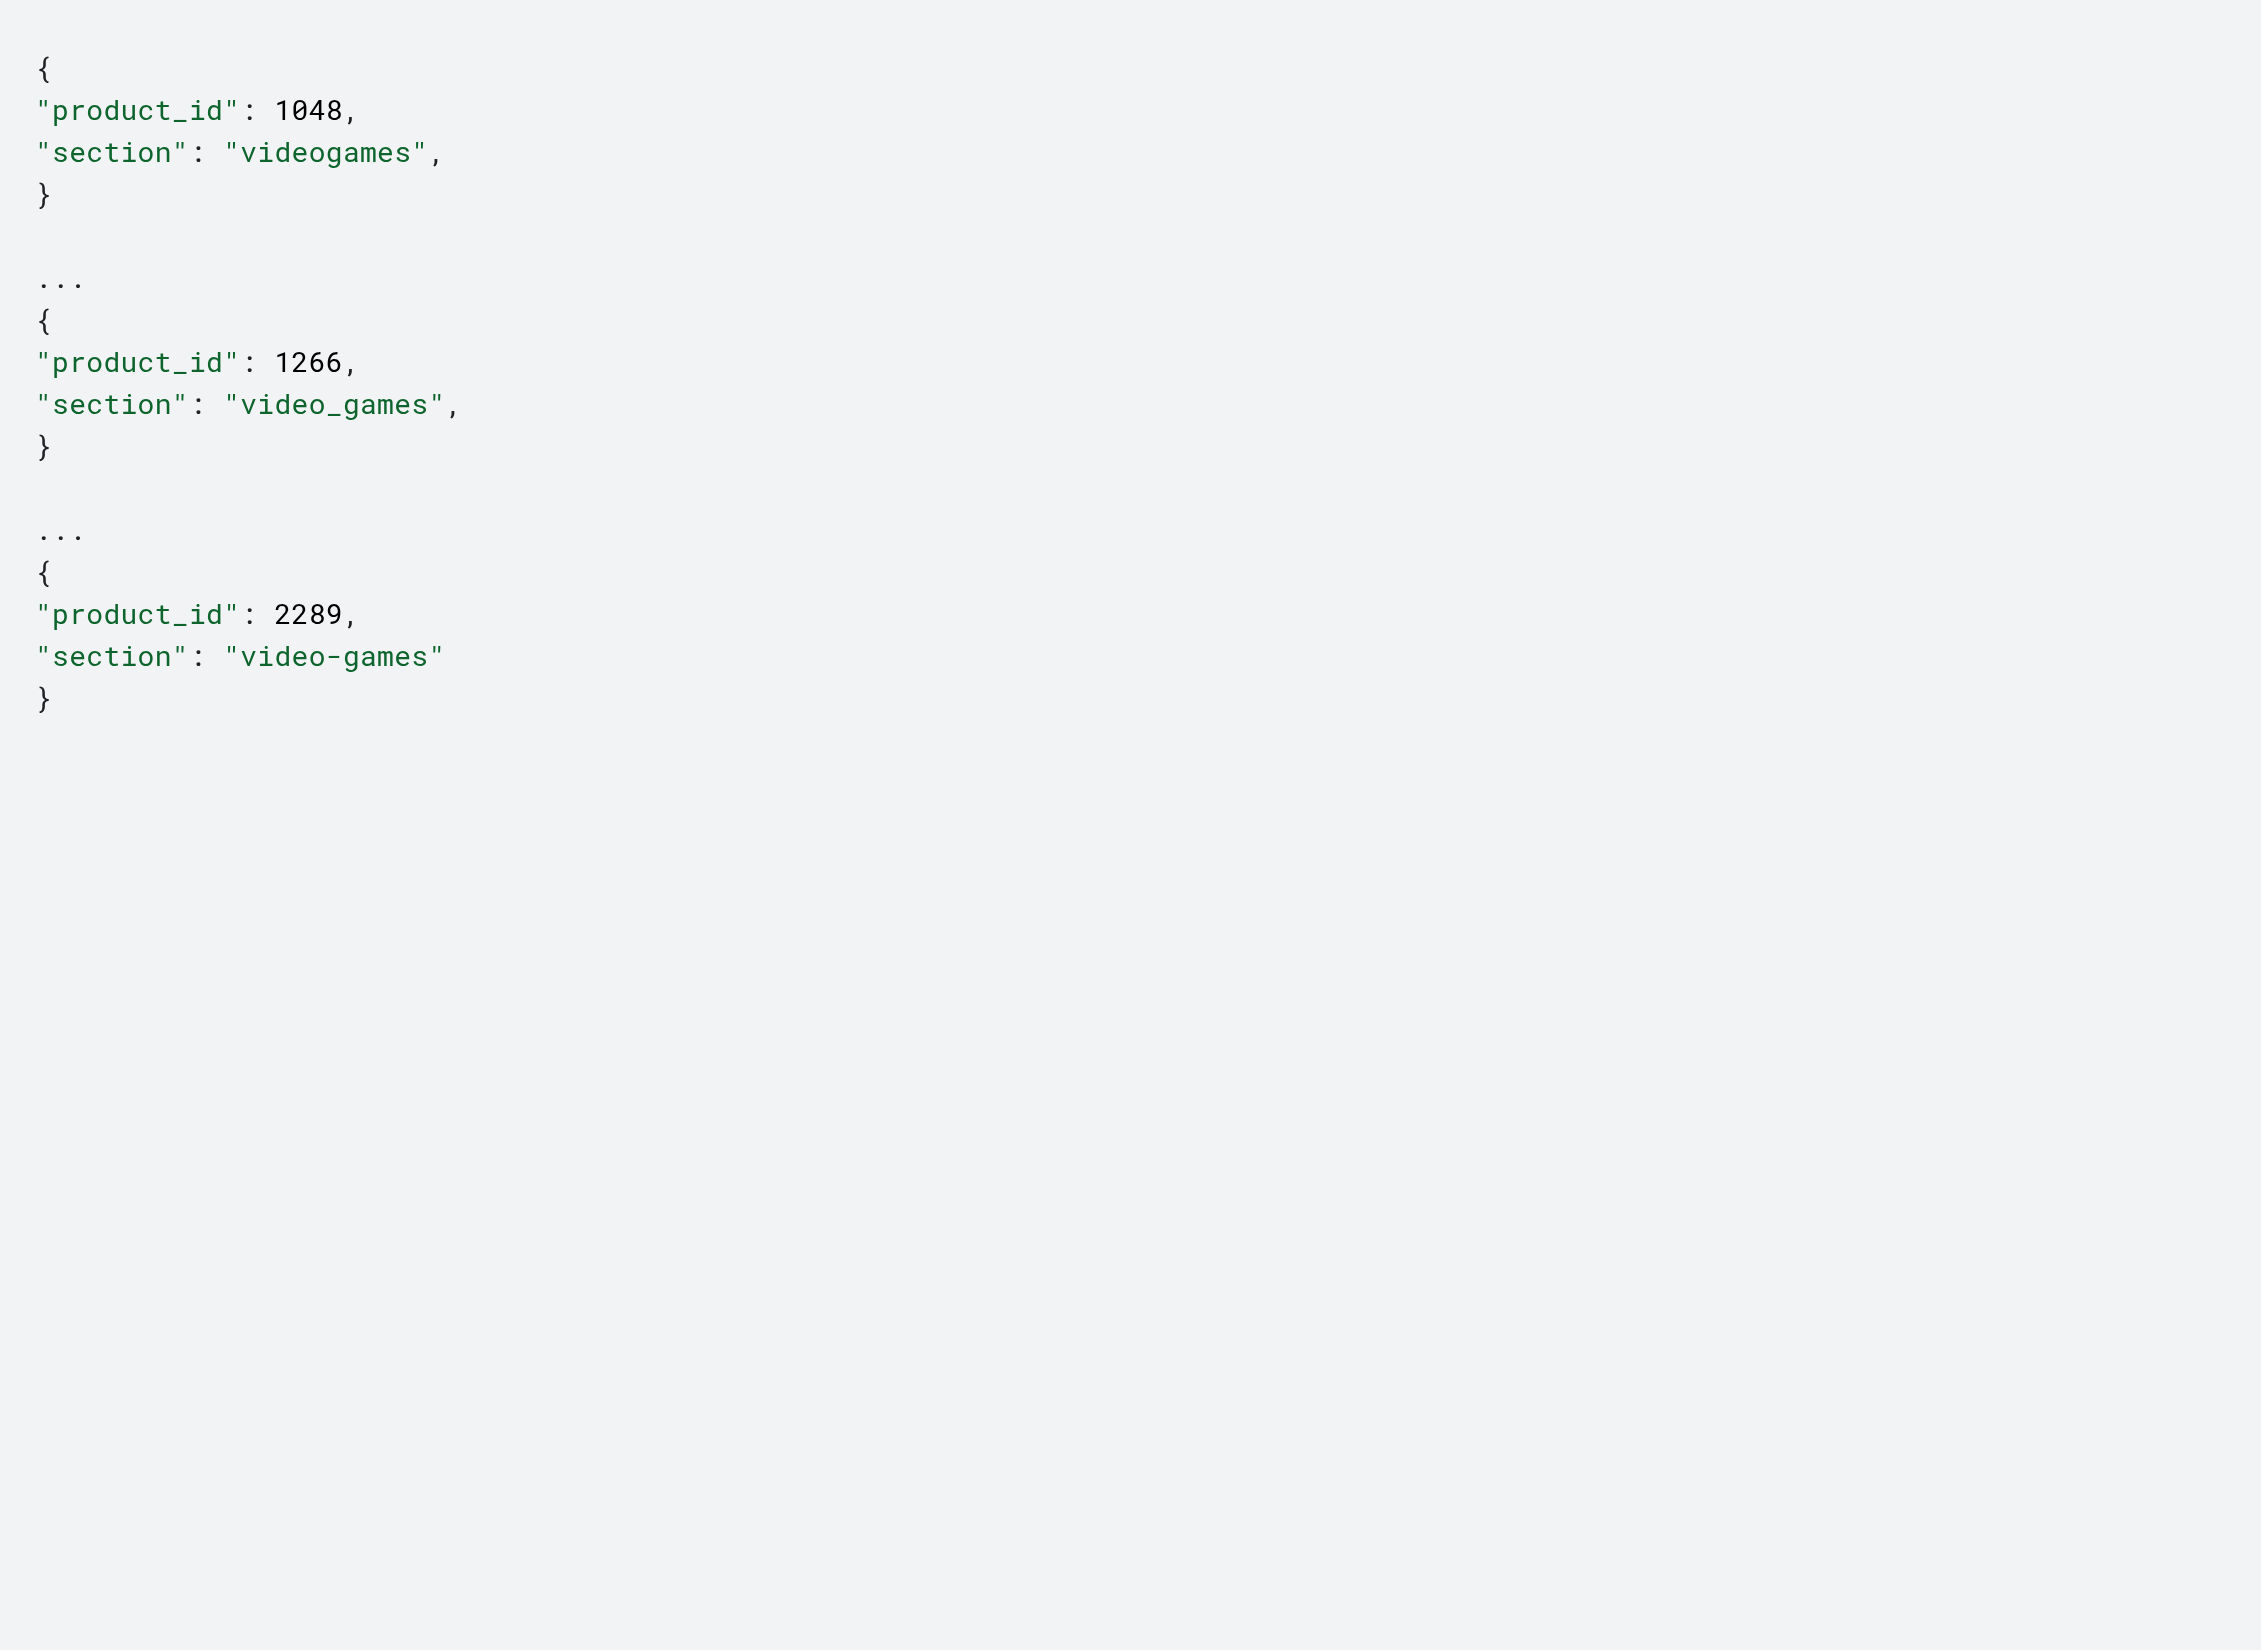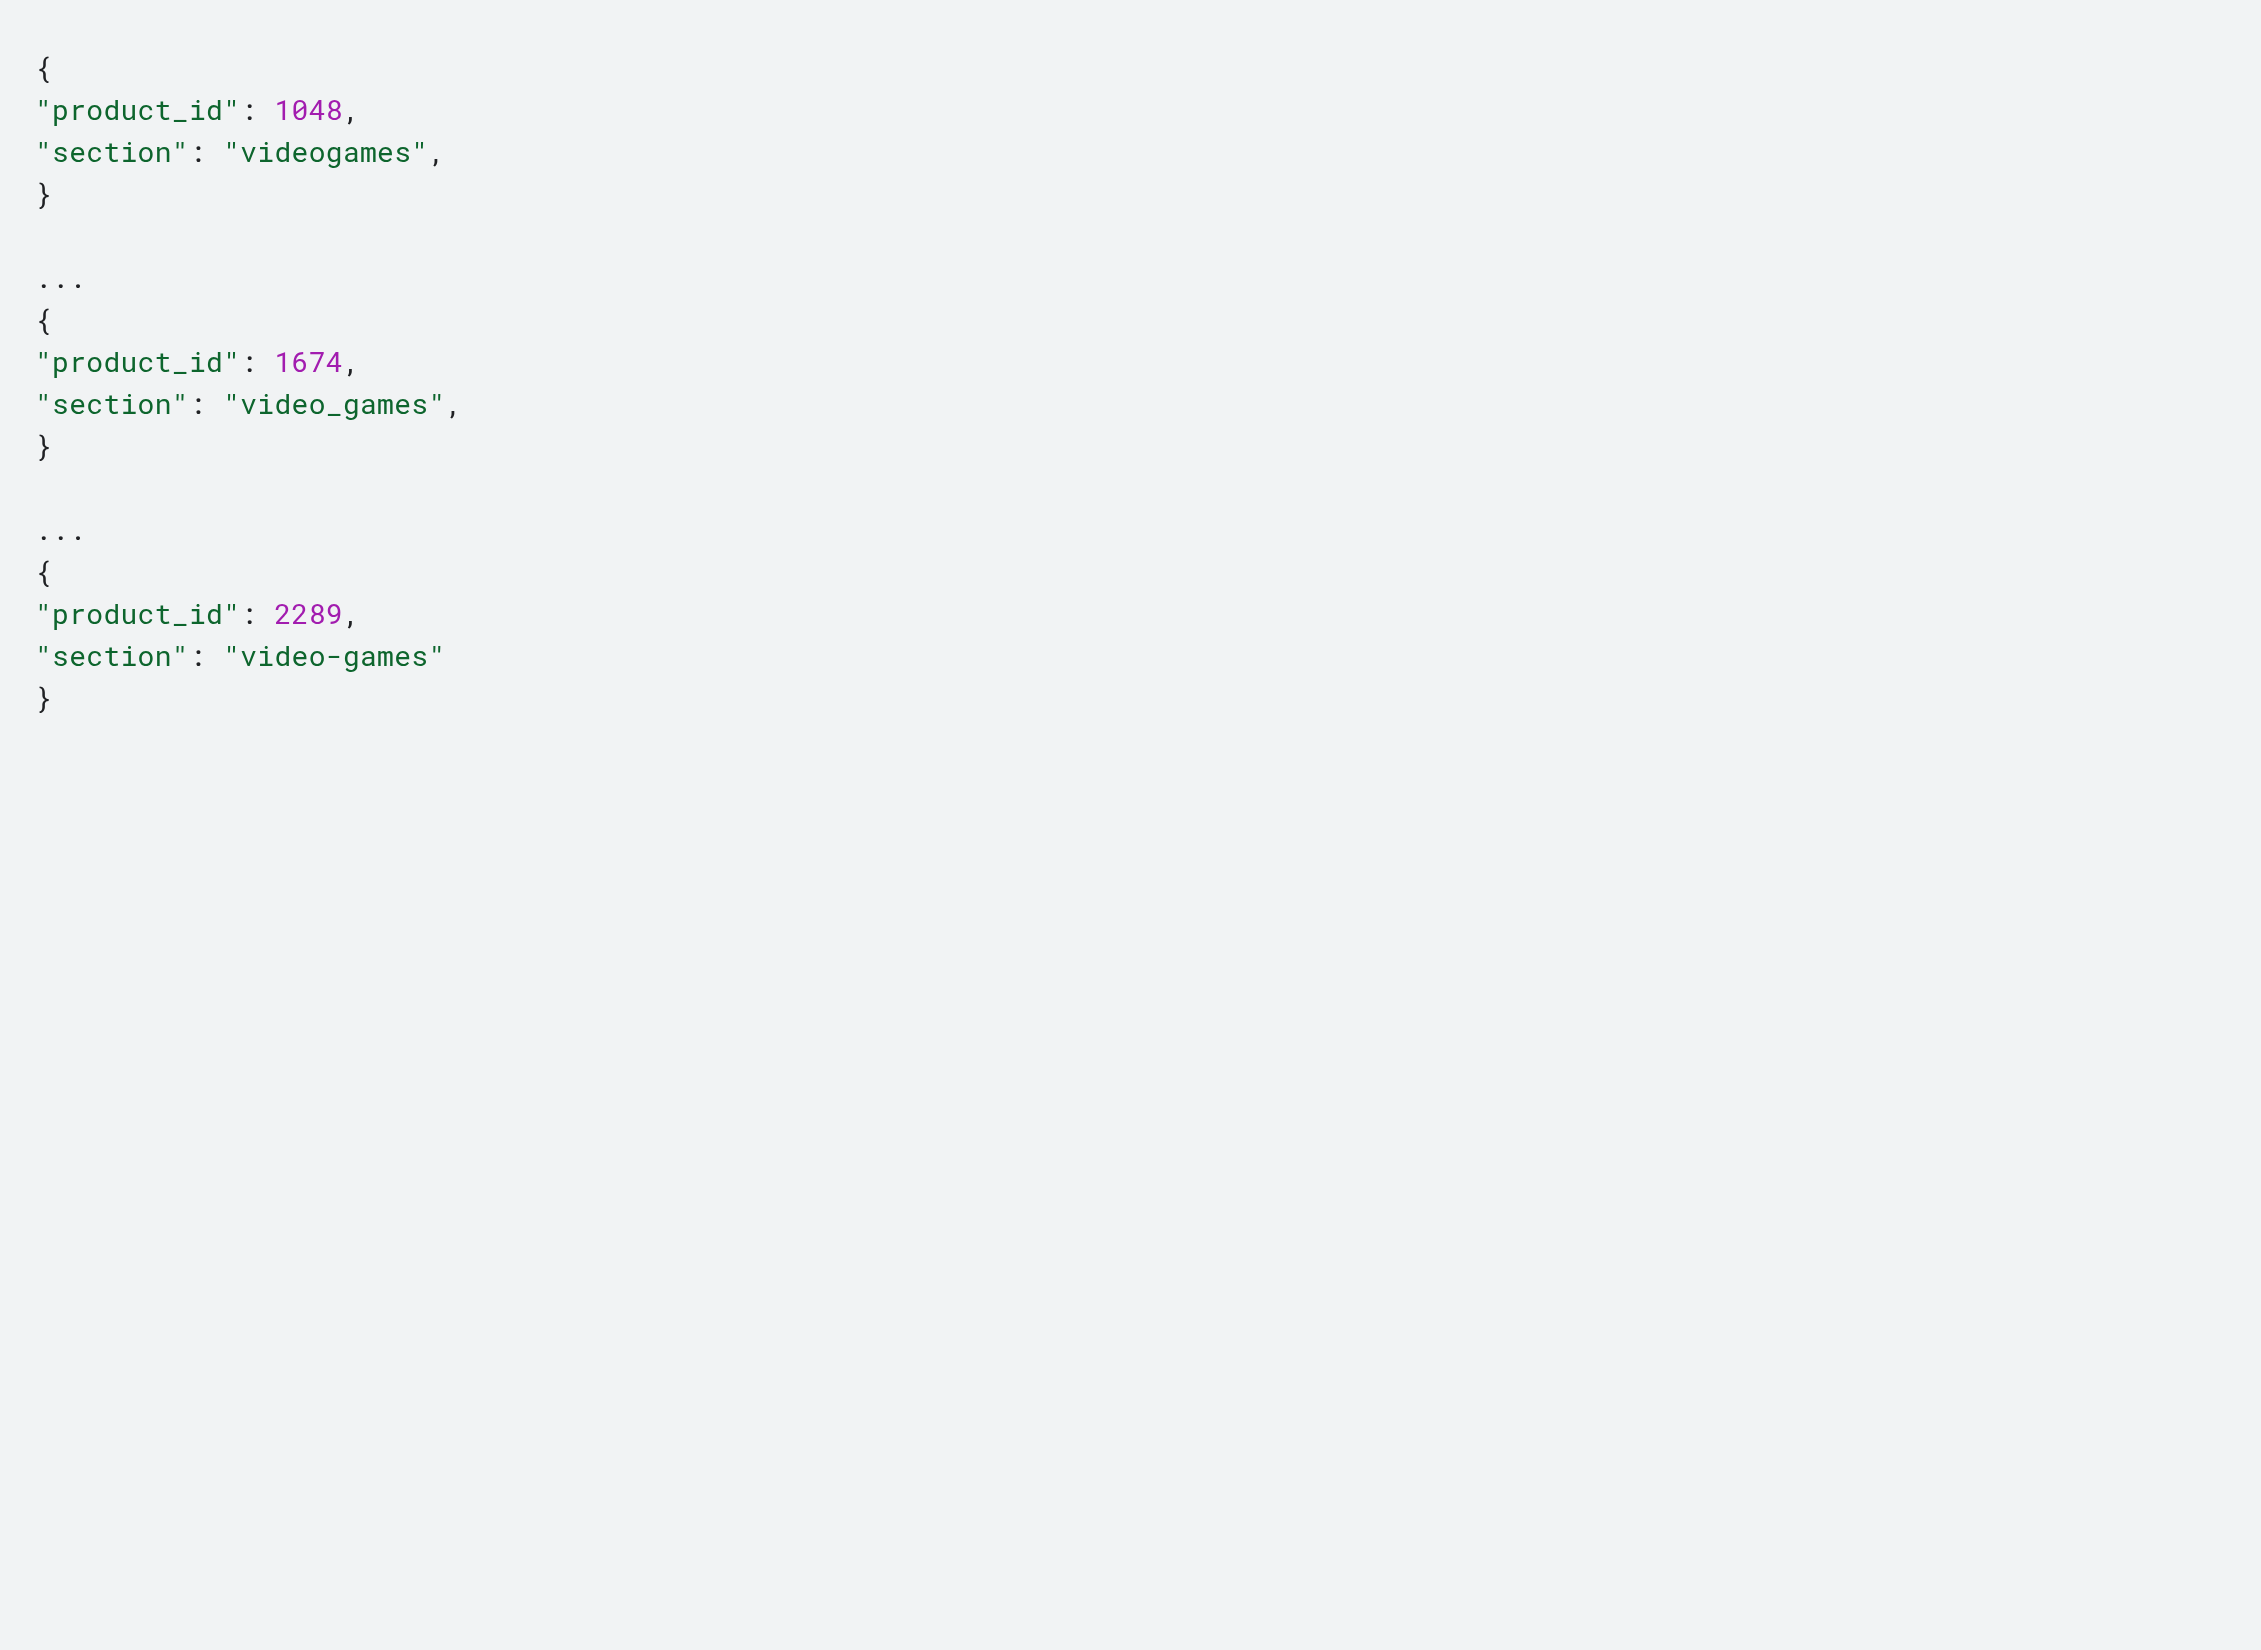--- a/index.html
+++ b/index.html
@@ -13,33 +13,33 @@
     pre {
       margin: 0;
       padding: 47px 35px;
       white-space: pre;
       font-family: inherit;
       color: #202124;
       letter-spacing: 0.3px;
     }
     .punct { color: #202124; }
     .str   { color: #0d652d; }
-    .num   { color: #a21caf; }
+    .num   { color: #000000; }
   </style>
 </head>
 <body>
 
 <pre id="code"><span class="punct">{</span>
 <span class="str">"product_id"</span><span class="punct">: </span><span class="num">1048</span><span class="punct">,</span>
 <span class="str">"section"</span><span class="punct">: </span><span class="str">"videogames"</span><span class="punct">,</span>
 <span class="punct">}</span>
 <span class="punct"></span>
 <span class="punct">...</span>
 <span class="punct">{</span>
-<span class="str">"product_id"</span><span class="punct">: </span><span class="num">1674</span><span class="punct">,</span>
+<span class="str">"product_id"</span><span class="punct">: </span><span class="num">1266</span><span class="punct">,</span>
 <span class="str">"section"</span><span class="punct">: </span><span class="str">"video_games"</span><span class="punct">,</span>
 <span class="punct">}</span>
 <span class="punct"></span>
 <span class="punct">...</span>
 <span class="punct">{</span>
 <span class="str">"product_id"</span><span class="punct">: </span><span class="num">2289</span><span class="punct">,</span>
 <span class="str">"section"</span><span class="punct">: </span><span class="str">"video-games"</span><span class="punct"></span>
 <span class="punct">}</span></pre>
 
 

